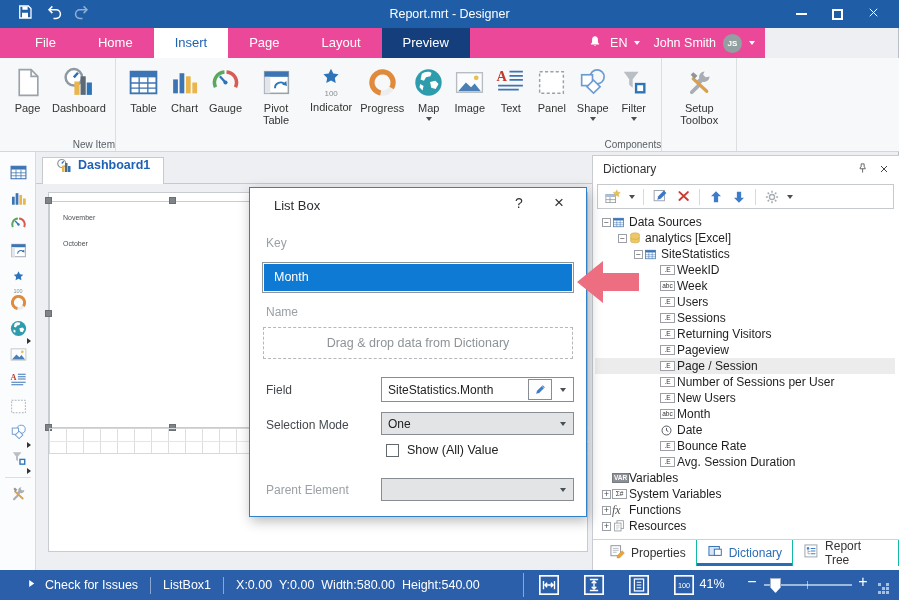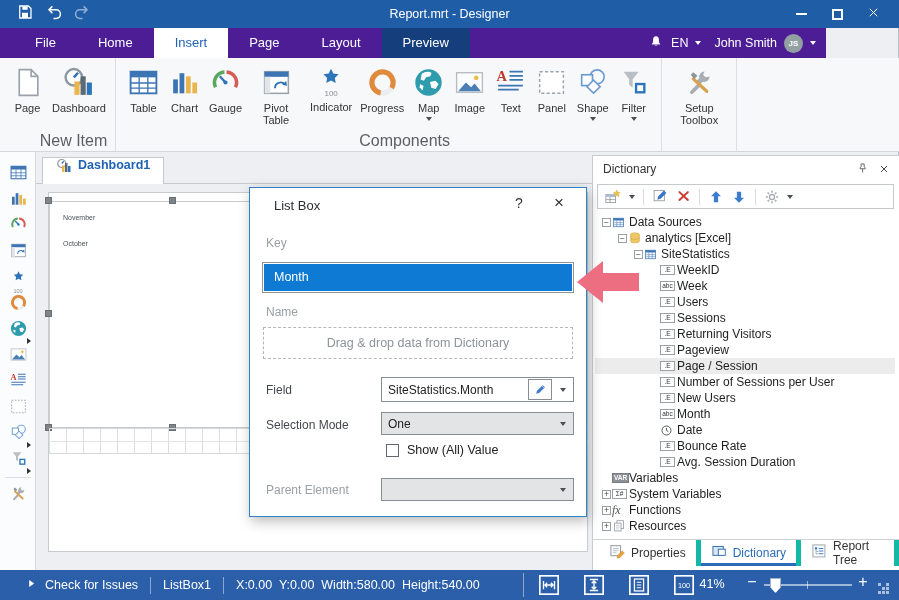--- a/index.html
+++ b/index.html
@@ -9,34 +9,34 @@
   #app{position:relative;width:899px;height:600px;background:#edeff2;border-right:1px solid #b9bfc6;border-bottom:1px solid #b9bfc6}
 
   
   #titlebar{left:0;top:0;width:899px;height:28px;background:#1f5da7}
   #titlebar .tbtn{position:absolute;top:4px;width:22px;height:20px;display:flex;align-items:center;justify-content:center;cursor:pointer}
   #win-title{left:0;top:0;width:100%;height:28px;line-height:28px;text-align:center;color:#fff;font-size:12.5px;pointer-events:none}
   #btn-min span{display:block;width:11px;height:2px;background:#fff}
   #btn-max span{display:block;width:11px;height:11px;border:2px solid #fff}
 
   
-  #tabrow{left:0;top:28px;width:826px;height:30px;background:#4c1d95}
+  #tabrow{left:0;top:28px;width:765px;height:30px;background:#ec4899}
   #menu-tabs{position:absolute;left:14px;top:0;height:30px;display:flex}
   .mtab{height:30px;line-height:30px;padding:0 21px;font-size:13px;color:#fff;cursor:pointer;white-space:nowrap}
   .mtab.active{background:#fff;color:#1f62b4}
   .mtab.dark{background:#143e7c}
   #account{position:absolute;right:10px;top:0;height:30px;display:flex;align-items:center;gap:7px;color:#fff;font-size:12.5px}
   .caret{display:inline-block;width:0;height:0;border-left:3.5px solid transparent;border-right:3.5px solid transparent;border-top:4px solid #fff}
   .caret.dk{border-top-color:#4a4f55}
   #avatar{width:19px;height:19px;border-radius:50%;background:#93a0a2;color:#fff;font-size:8px;font-weight:bold;display:flex;align-items:center;justify-content:center}
 
   
   #ribbon{left:0;top:58px;width:899px;height:94px;background:#f7f8f9;border-bottom:1px solid #d4d7da;display:flex}
   .rgroup{position:relative;height:100%;padding:4px 7px 16px;border-right:1px solid #dcdfe2;display:flex;align-items:flex-start}
-  .rgroup-label{position:absolute;bottom:1px;left:16px;width:100%;text-align:center;font-size:16px;color:#5a5f64}
+  .rgroup-label{position:absolute;bottom:1px;left:0;width:100%;text-align:right;font-size:10px;color:#5a5f64}
   .rib-item{display:flex;flex-direction:column;align-items:center;min-width:40px;padding:3px 4px 0;cursor:pointer;background:none;border:none;font-family:inherit}
   .rib-icon{height:34px;display:flex;align-items:center;justify-content:center}
   .rib-icon.short{height:24px;align-items:flex-end}
   .rib-sub{font-size:8px;color:#8a9096;line-height:9px}
   .rib-label{font-size:11px;color:#333;text-align:center;line-height:12px;margin-top:3px;max-width:52px}
   .rib-caret{margin-top:3px}
 
   
   #sidebar{left:0;top:152px;width:36px;height:418px;background:#fbfcfd;border-right:1px solid #d8dbde;padding-top:9px}
   .side-item{position:relative;width:36px;height:26px;display:flex;align-items:center;justify-content:center;cursor:pointer}
@@ -90,21 +90,21 @@
   #dict-tree{position:absolute;left:2px;top:58px;width:300px}
   .trow{display:flex;align-items:center;height:16px;font-size:12px;color:#1e1e1e;cursor:pointer;white-space:nowrap}
   .trow.hl{background:#ececec}
   .expslot{width:11px;display:flex;align-items:center;justify-content:center;flex:0 0 11px}
   .expbox{width:9px;height:9px;border:1px solid #9aa0a6;background:#fff;font-size:8.5px;line-height:7px;text-align:center;color:#444}
   .ticon{width:17px;display:flex;align-items:flex-end;justify-content:flex-start;flex:0 0 17px}
   .gbox{display:inline-block;min-width:15px;height:10px;border:1px solid #9aa0a6;background:#fff;font-size:6.5px;line-height:8px;text-align:center;color:#333;padding:0 1px}
   .gbox.var{background:#8b9196;border-color:#777c81;color:#fff;font-weight:bold}
   .fxg{font-family:"Liberation Serif",serif;font-style:italic;font-size:12px;color:#555}
   #dict-tabs{position:absolute;left:0;bottom:4px;width:100%;height:27px;border-top:1px solid #d0d3d6;display:flex;align-items:stretch;padding-left:6px}
-  .dtab{display:flex;align-items:center;gap:5px;padding:0 10px;font-size:12px;color:#333;cursor:pointer;border-right:5px solid #14b8a6}
+  .dtab{display:flex;align-items:center;gap:5px;padding:0 10px;font-size:12px;color:#333;cursor:pointer;border-right:1px solid #14b8a6}
   .dtab.active{color:#2b6cb8;box-shadow:inset 0 -3px 0 #2b6cb8}
 
   
   #statusbar{left:0;top:570px;width:899px;height:30px;background:#2b5fa9;color:#fff;font-size:12.5px}
   #sb-left{position:absolute;left:0;top:0;height:30px;display:flex;align-items:center;gap:12px;padding-left:26px}
   .sb-sep{width:1px;height:17px;background:rgba(255,255,255,.45)}
   #sb-coords{white-space:pre}
   #sb-bigsep{position:absolute;left:523px;top:3px;width:1px;height:24px;background:rgba(255,255,255,.45)}
   .sb-icon{position:absolute;top:4px;width:22px;height:22px;cursor:pointer}
   #sb-zoomtext{position:absolute;left:690px;top:7px;width:44px;text-align:center}

